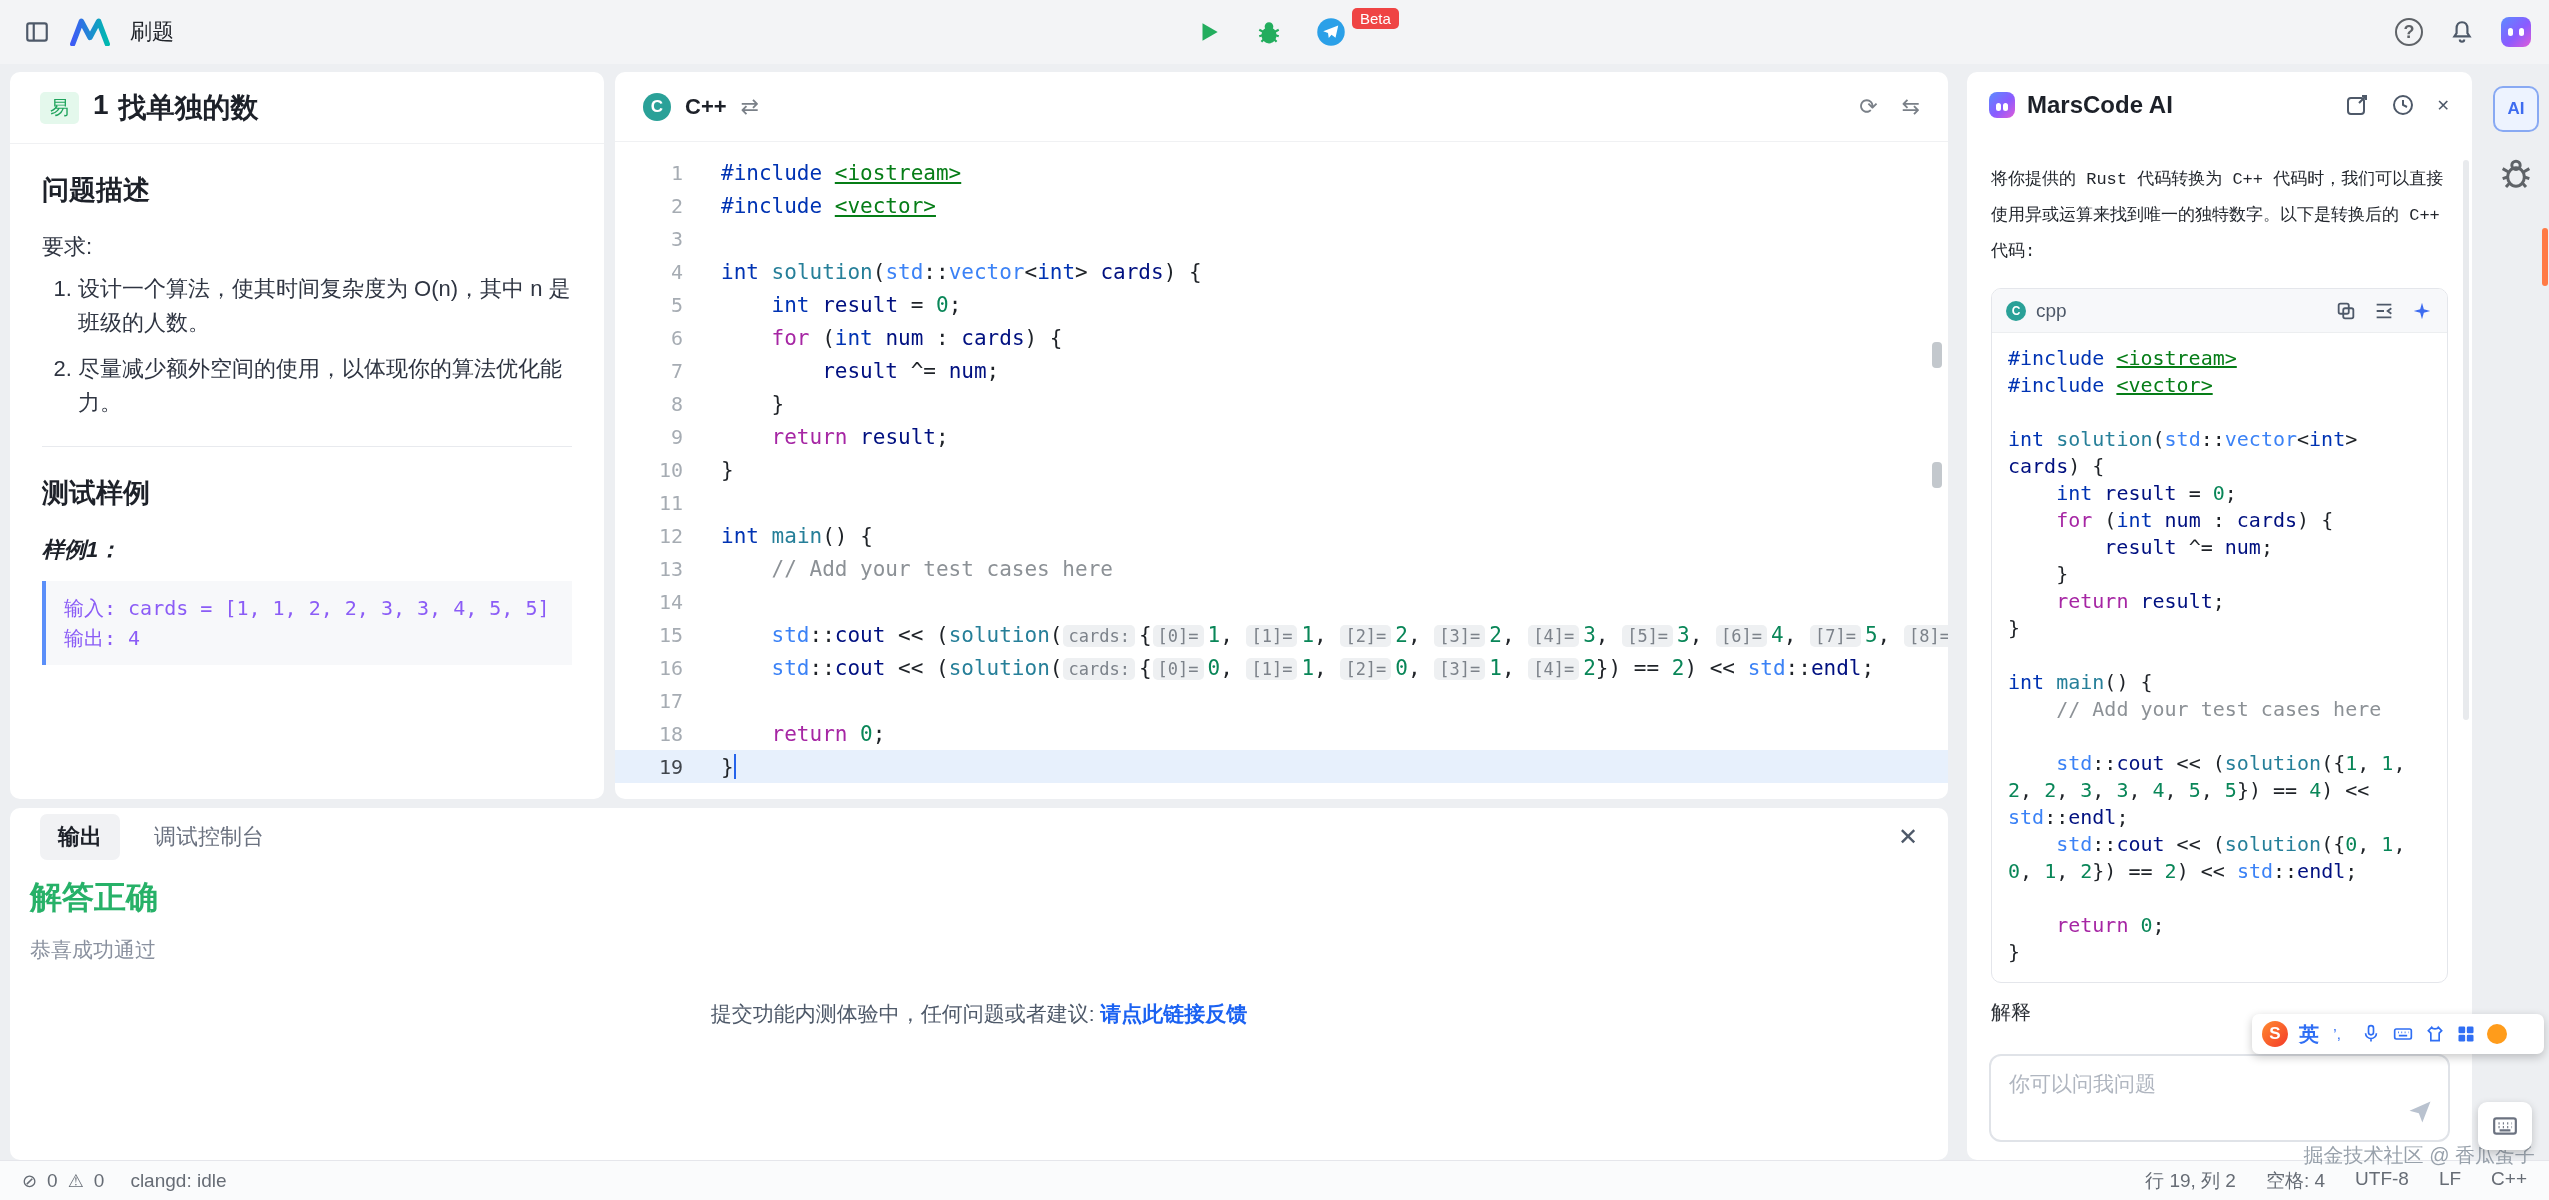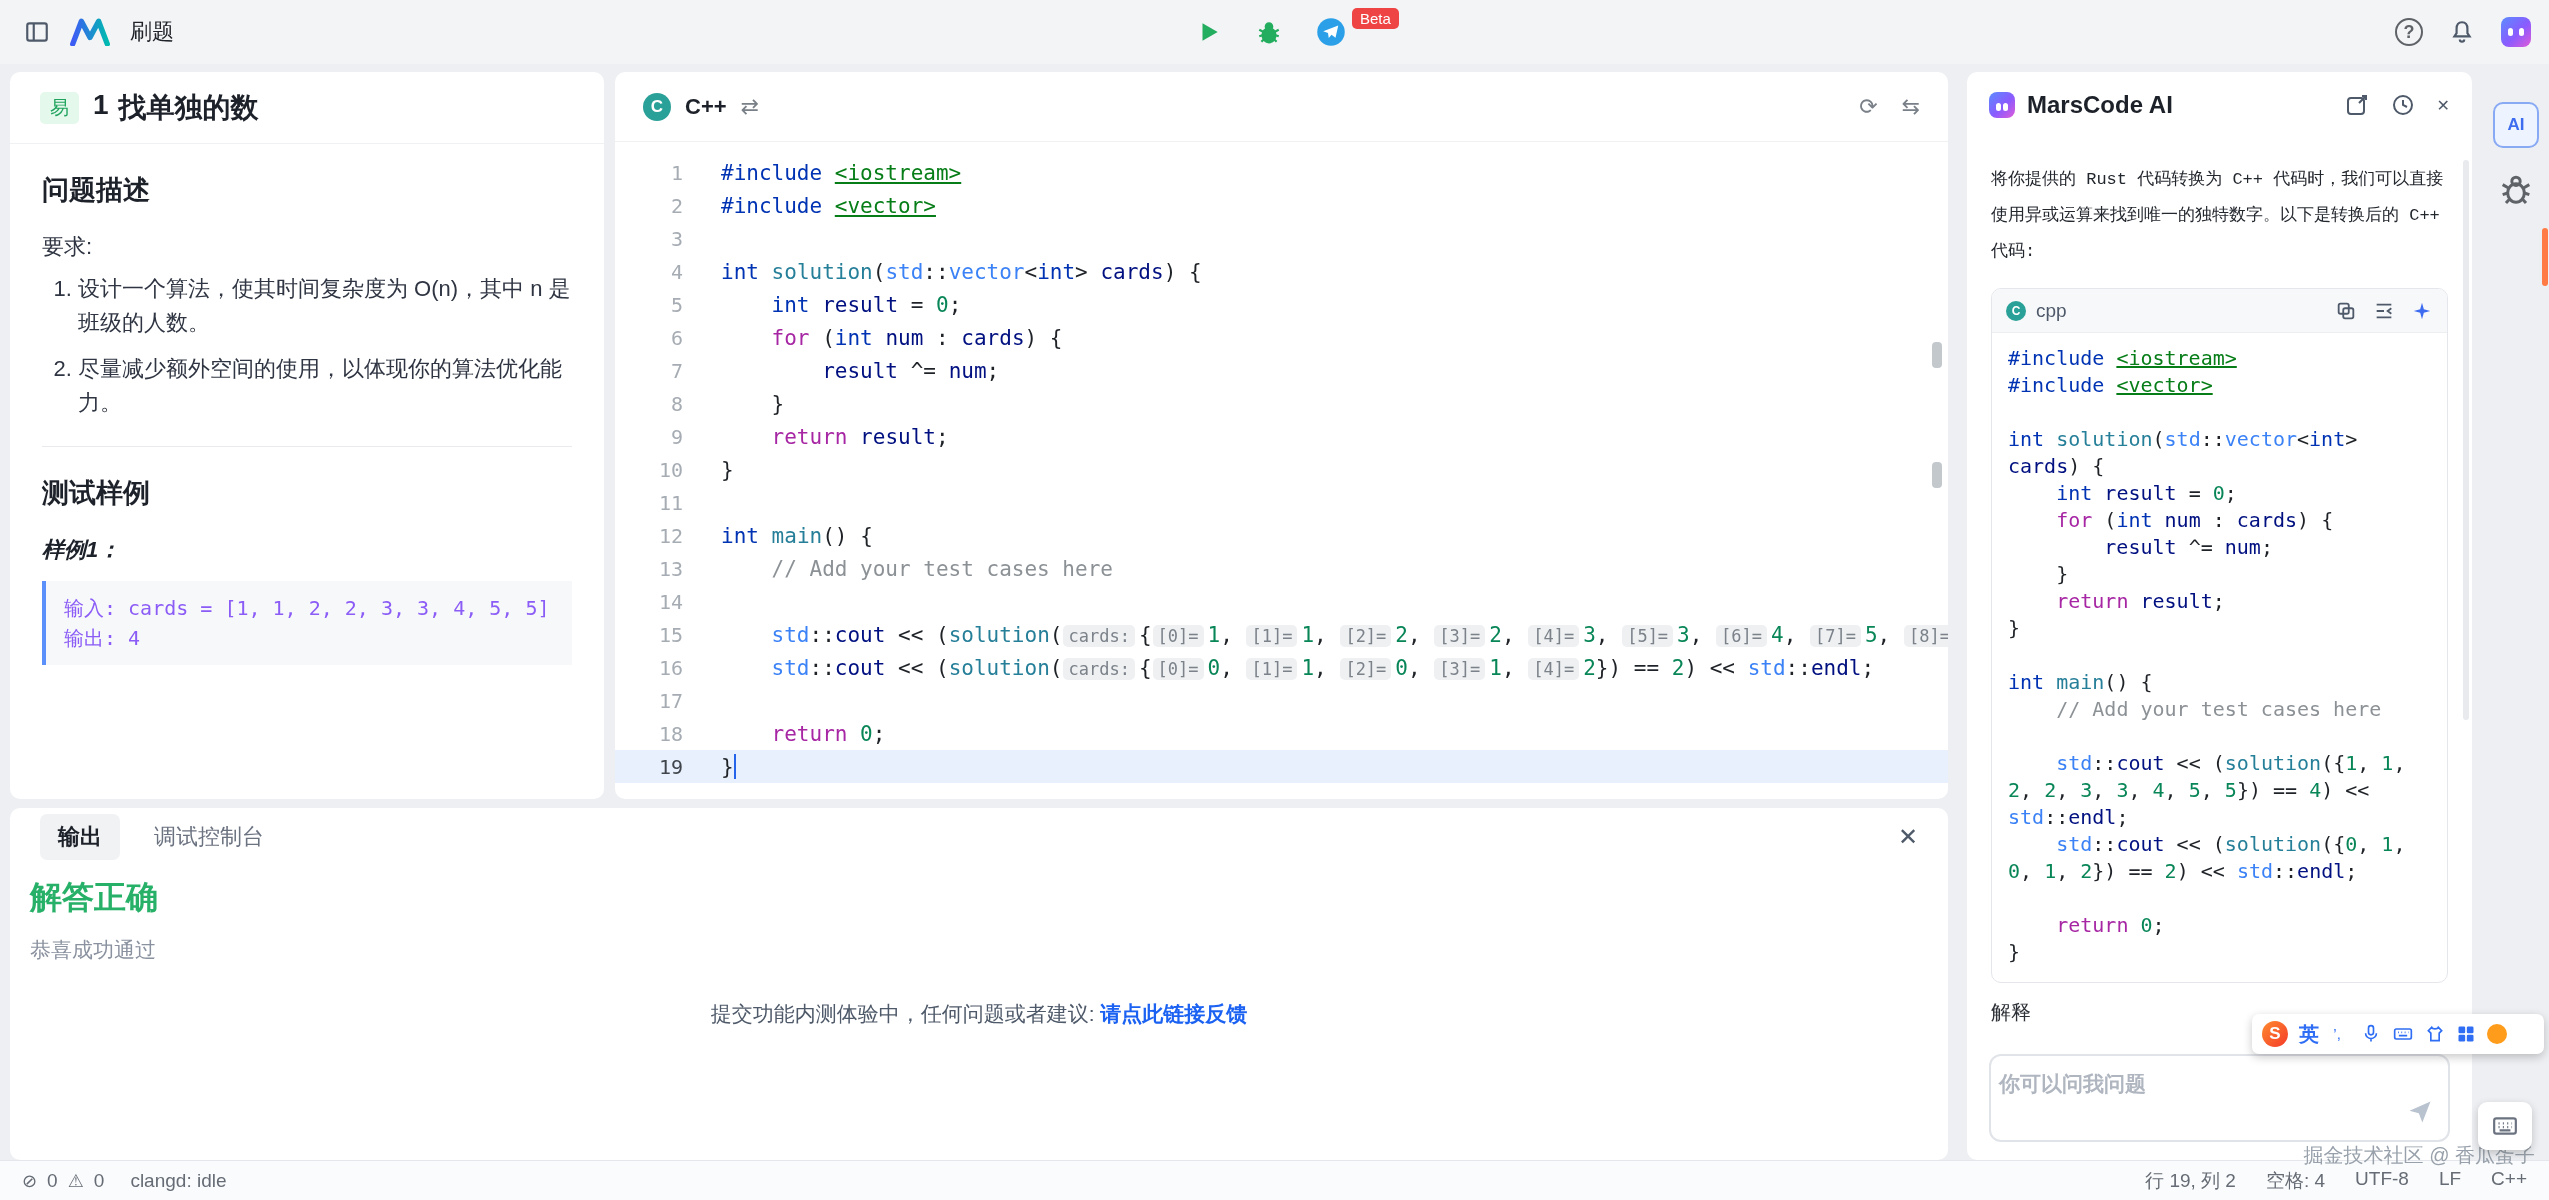--- a/index.html
+++ b/index.html
@@ -84,26 +84,26 @@
   .ai-msg { margin:24px 24px 0 24px; font-size:17px; line-height:36px; color:#23272e;font-family:Liberation Mono, monospace; }
   .code-card { margin:18px 24px 0 24px; border:1px solid #e4e6eb; border-radius:10px; overflow:hidden; }
   .cc-head { height:44px; background:#f7f8fa; border-bottom:1px solid #eceef0; display:flex; align-items:center; gap:10px; padding:0 14px; color:#4e5969; }
   .cc-lang { font-size:19px; color:#4e5969; }
   .cc-circle { width:20px; height:20px; border-radius:50%; background:#2aa198; color:#fff; font-size:12px; font-weight:700; display:flex; align-items:center; justify-content:center; }
   .cc-icons { margin-left:auto; display:flex; gap:16px; align-items:center; }
   #ai-code { padding:12px 16px 16px 16px; font-family:"DejaVu Sans Mono",monospace; font-size:20px; line-height:27px; color:#1f2328; }
   .aline { white-space:pre-wrap; min-height:27px; }
   .explain-chip { margin:16px 0 0 24px; font-size:20px; color:#2e3238; display:inline-block; }
   .chat-input { position:absolute; left:22px; bottom:18px; width:461px; height:88px; border:2px solid #e0e3e8; border-radius:12px; background:#fff; }
-  .chat-ph { position:absolute; left:8px; top:14px; font-size:21px; color:#b0b6c0;font-weight:bold; }
+  .chat-ph { position:absolute; left:18px; top:14px; font-size:21px; color:#b0b6c0; }
   .send-ic { position:absolute; right:14px; bottom:10px; }
   .ai-scroll { position:absolute; right:3px; top:88px; width:6px; height:560px; border-radius:3px; background:#e8eaed; }
 
   
-  #activity { position:absolute; left:2483px; top:72px; width:66px; height:1096px; }
+  #activity { position:absolute; left:2483px; top:56px; width:66px; height:1096px; }
   .act-ai { position:absolute; left:10px; top:30px; width:46px; height:46px; background:#edf3ff; border:2px solid #88a9f3; border-radius:10px; display:flex; align-items:center; justify-content:center; font-size:17px; font-weight:700; color:#3e6cf0; }
   .act-bug { position:absolute; left:13px; top:96px; color:#5f6368; }
   .edge-marker { position:absolute; left:2542px; top:228px; width:6px; height:58px; border-radius:3px; background:#ff7a45; z-index:60; }
 
   
   #imebar { position:absolute; left:2252px; top:1014px; width:292px; height:40px; background:#fff; border-radius:7px; box-shadow:0 3px 10px rgba(0,0,0,.22); display:flex; align-items:center; gap:11px; padding:0 10px; z-index:50; }
   .ime-s { width:26px; height:26px; border-radius:50%; background:linear-gradient(135deg,#ff8a2f,#f43b2a); color:#fff; font-weight:700; font-size:17px; display:flex; align-items:center; justify-content:center; }
   .ime-lang { color:#2f6ef4; font-weight:700; font-size:20px; }
   .ime-ic { color:#2f6ef4; display:flex; }
   .ime-smiley { width:20px; height:20px; border-radius:50%; background:#ff9c1b; position:relative; }

